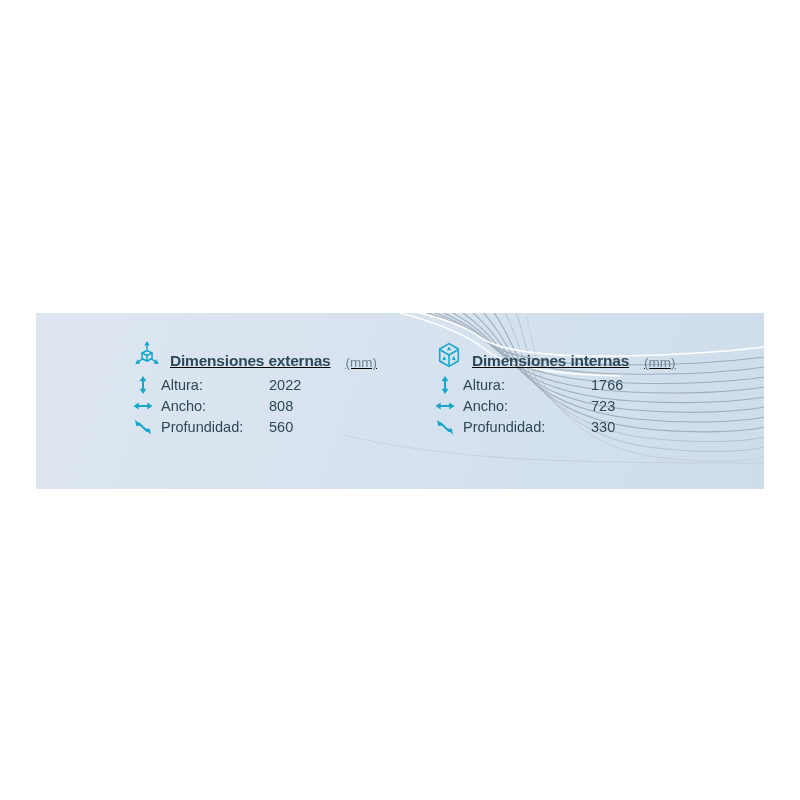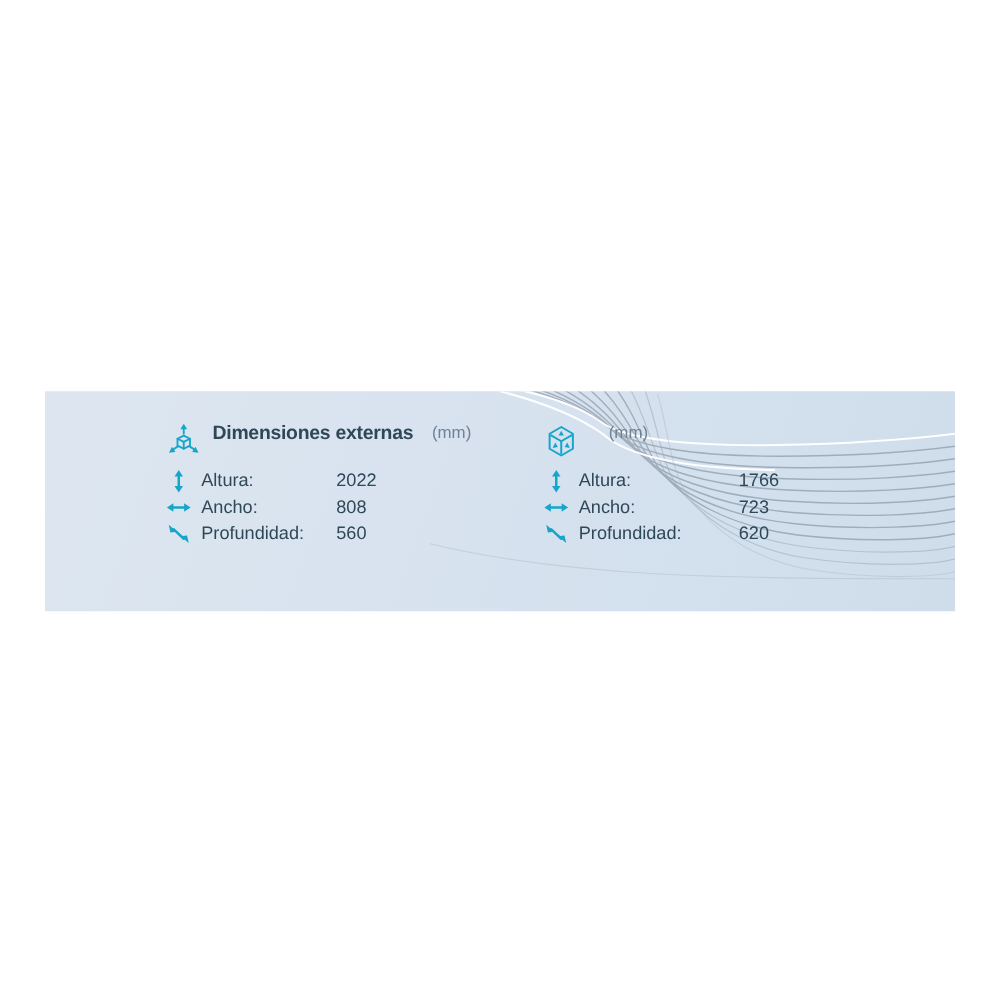--- a/index.html
+++ b/index.html
@@ -41,23 +41,24 @@
   .col {
     position: absolute;
     top: 25px;
   }
   #col-external { left: 96px; }
   #col-internal { left: 398px; }
 
   
   .head-row {
     display: flex;
-    align-items: flex-start;
+    align-items: flex-end;
     height: 32px;
     margin-bottom: 4px;
+    text-decoration: underline;
   }
   .head-icon {
     width: 30px;
     height: 30px;
     flex: 0 0 30px;
     display: block;
     margin-right: 8px;
   }
   .head-icon svg { display: block; }
   .head-text {
@@ -225,20 +226,21 @@
             <path d="M15,15 L6.9,10.3"></path>
             <path d="M15,15 L23.1,10.3"></path>
           </g>
           <g fill="#15a6c9">
             <polygon points="15,6.6 12.9,10.3 17.1,10.3"></polygon>
             <polygon points="8.1,20.4 12.3,19.6 10.2,16.0"></polygon>
             <polygon points="21.9,20.4 19.8,16.0 17.7,19.6"></polygon>
           </g>
         </svg>
       </span>
+      <span class="head-text">Dimensiones internas</span>
       <span class="head-unit">(mm)</span>
     </div>
 
     <div class="meas-row">
       <span class="meas-icon">
         <svg width="22" height="20" viewBox="0 0 22 20" xmlns="http://www.w3.org/2000/svg">
           <g stroke="#15a6c9" stroke-width="2" stroke-linecap="round">
               <path d="M11,4.5 L11,15.5"></path>
             </g>
           <g fill="#15a6c9">
@@ -273,17 +275,17 @@
           <g stroke="#15a6c9" stroke-width="2" stroke-linecap="round">
               <path d="M7,6.5 L15,14"></path>
             </g>
           <g fill="#15a6c9">
             <polygon points="3,2.8 4.3,9 9.6,8.3"></polygon>
             <polygon points="19,17.4 17.6,11.4 12.4,12"></polygon>
           </g>
         </svg>
       </span>
       <span class="meas-label">Profundidad:</span>
-      <span class="meas-value">620</span>
+      <span class="meas-value">330</span>
     </div>
   </div>
 
 </div>
 
 </body></html>

